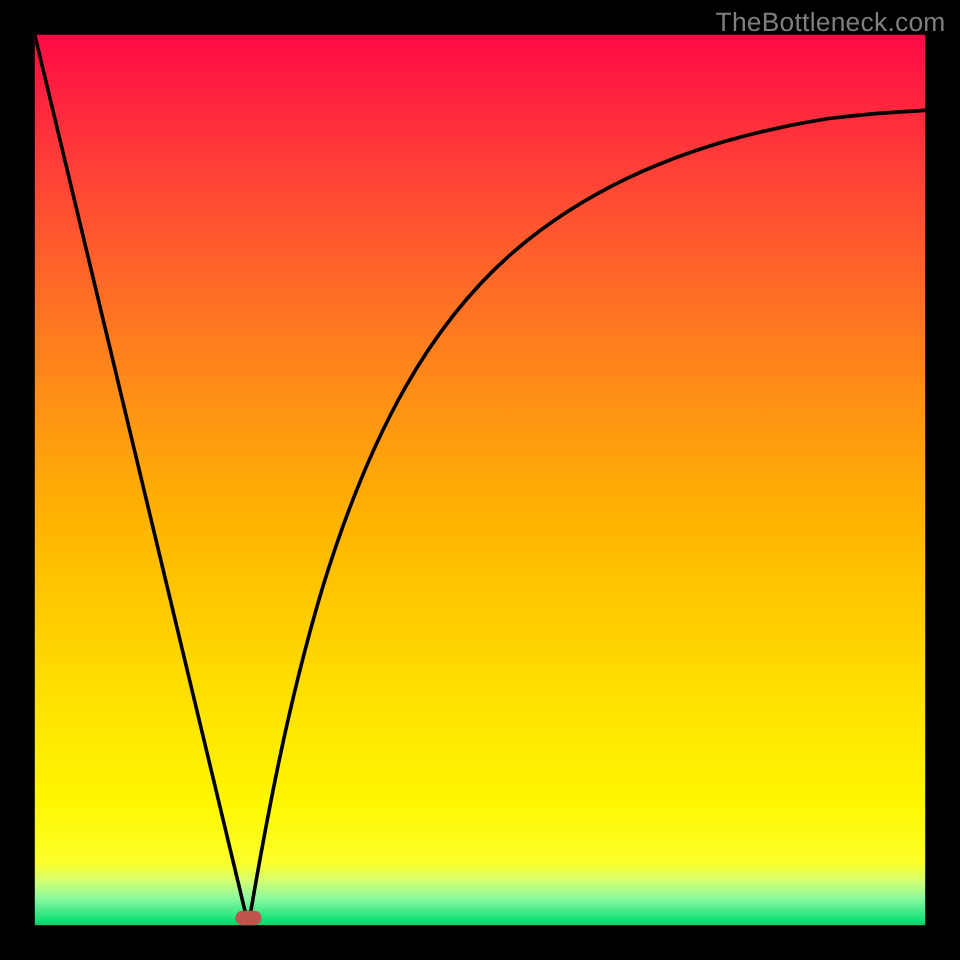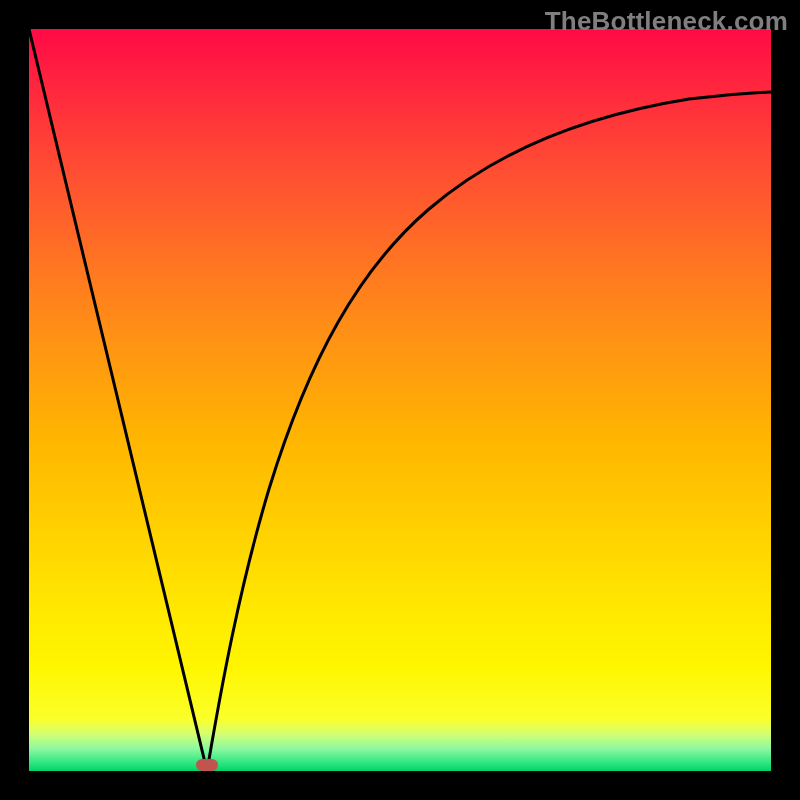--- a/index.html
+++ b/index.html
@@ -32,22 +32,22 @@
       #8bf9a0 97%,
       #29e57f 99%,
       #03d36a 100%
     );
   }
   .watermark {
     position: absolute;
     top: 6px;
     right: 12px;
     color: #7f7f7f;
-    font-size: 26px;
-    font-weight: 700;
+    font-size: 22px;
+    font-weight: 400;
     letter-spacing: 0.2px;
     z-index: 10;
   }
   svg.curve {
     position: absolute;
     left: 0;
     top: 0;
     width: 742px;
     height: 742px;
     z-index: 2;

